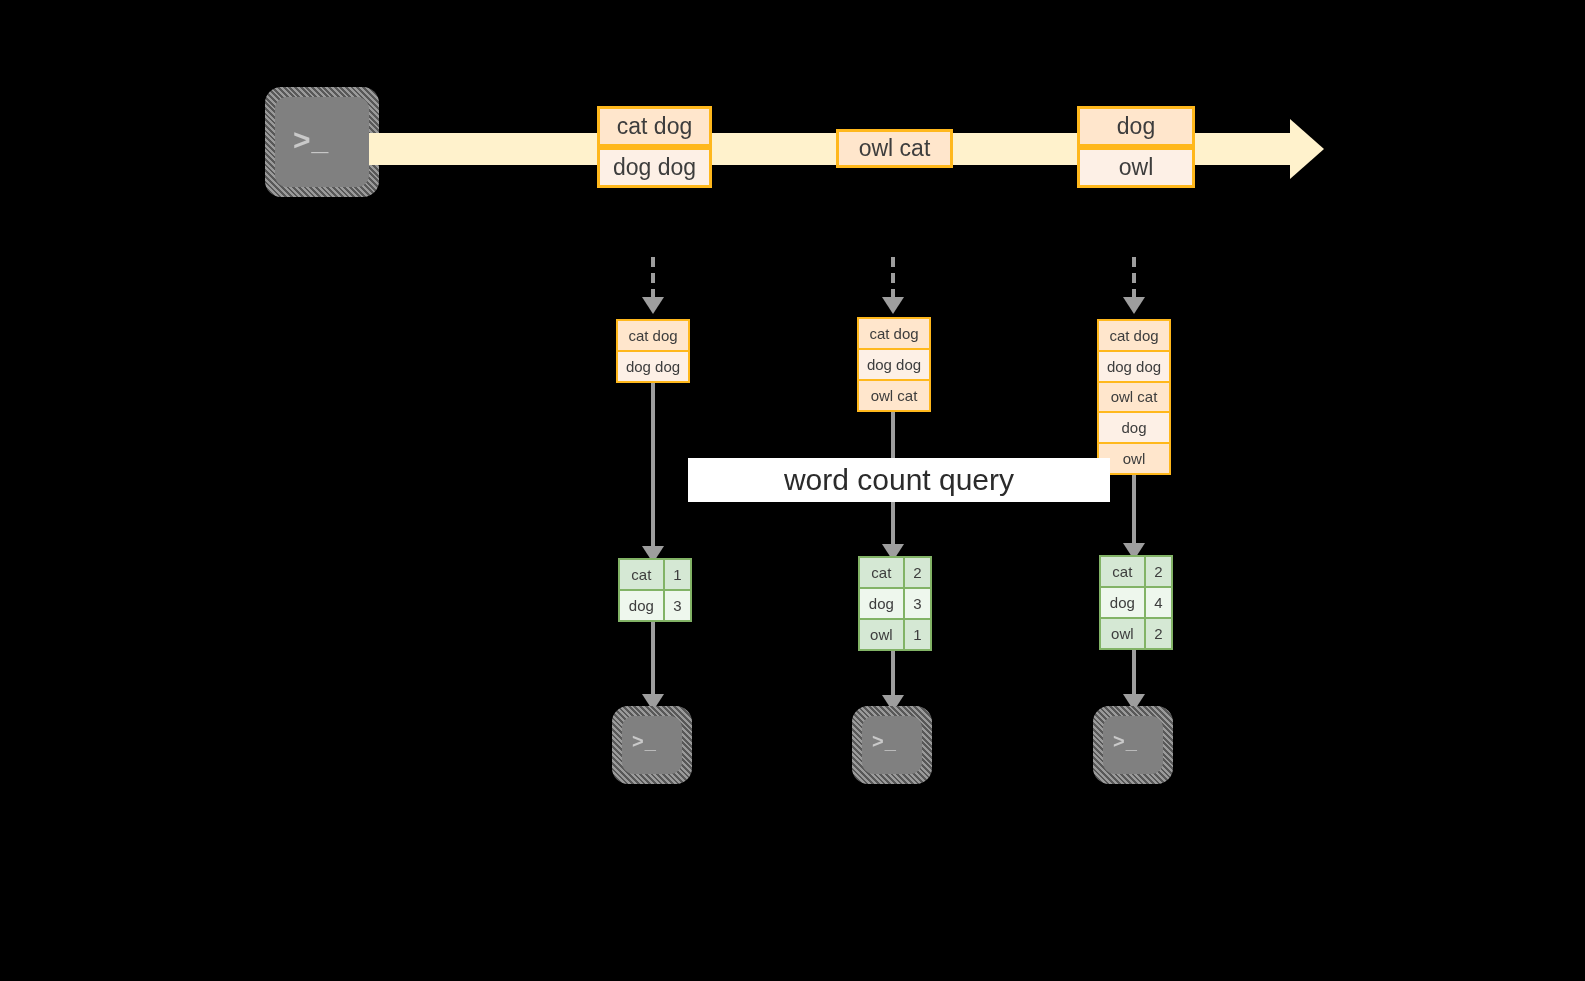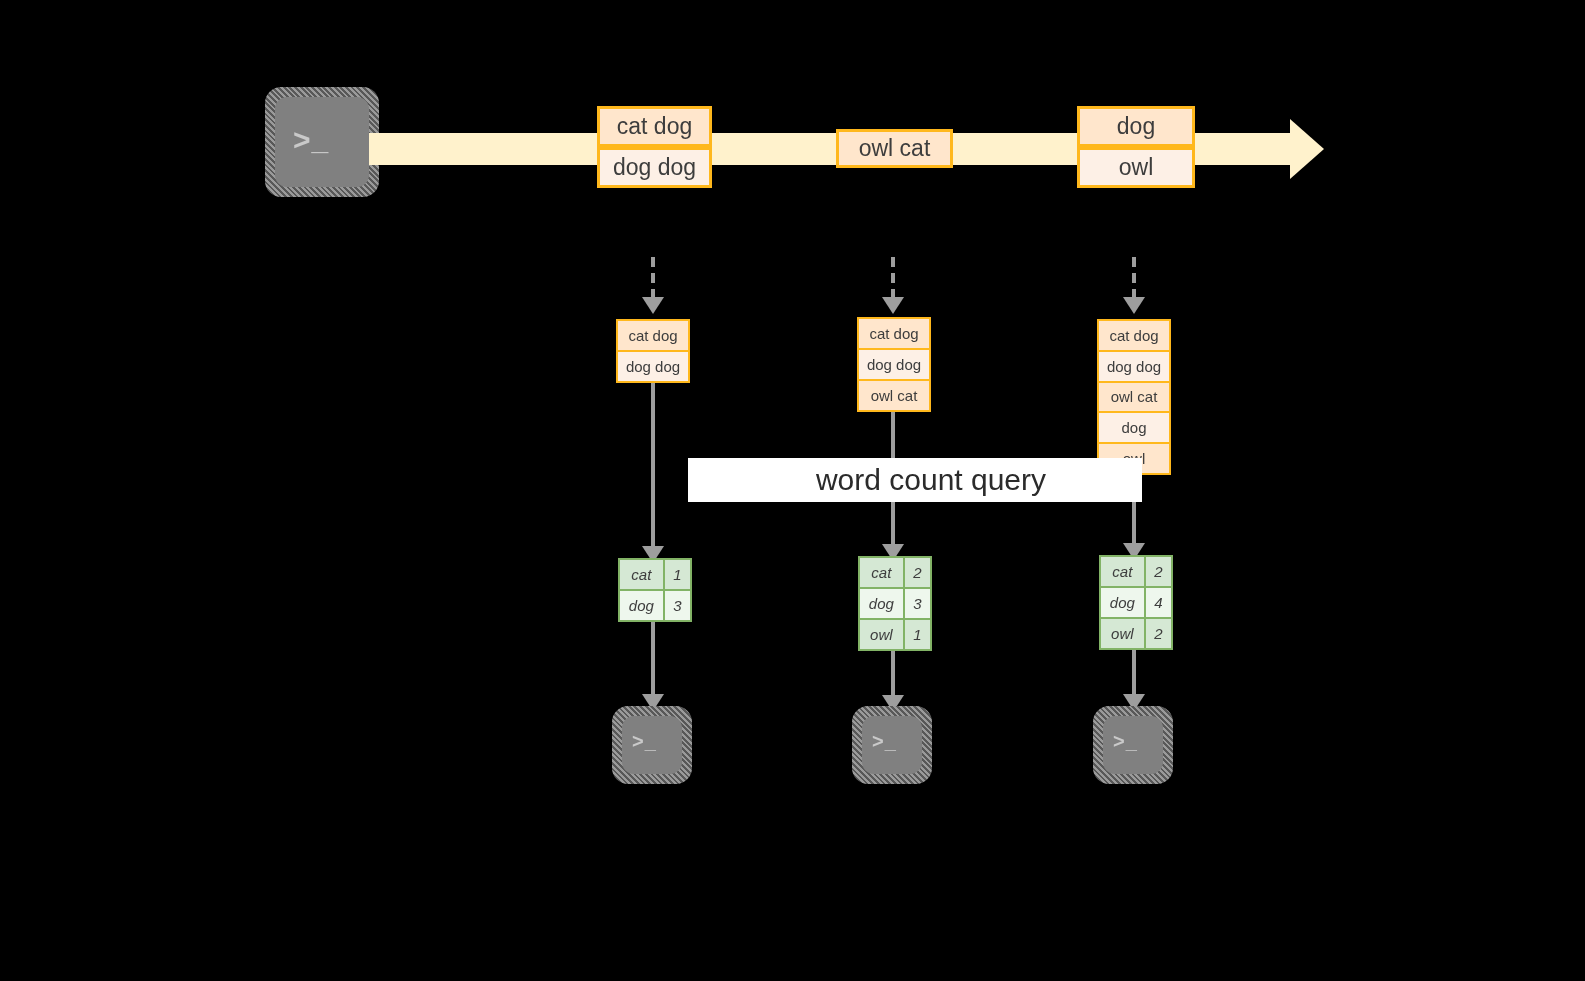--- a/index.html
+++ b/index.html
@@ -104,21 +104,20 @@
   .stack .cell:last-child { border-bottom: none; }
   .stack .cell.light { background: #fdf0e6; }
 
   
   .gtable {
     position: absolute;
     box-sizing: border-box;
     border: 2px solid #82b366;
     display: flex;
     flex-direction: column;
-    font-style: italic;
   }
   .gtable .grow {
     display: flex;
     flex: 1 1 auto;
     border-bottom: 2px solid #82b366;
   }
   .gtable .grow:last-child { border-bottom: none; }
   .gtable .gc {
     box-sizing: border-box;
     display: flex;
@@ -158,21 +157,20 @@
   .wlabel {
     position: absolute;
     background: #ffffff;
     color: #2b2b2b;
     display: flex;
     align-items: center;
     justify-content: center;
     font-size: 30px;
     white-space: nowrap;
     z-index: 6;
-    padding-left: 32px;
   }
 </style>
 </head>
 <body>
 
 <div id="canvas">
 
   <div class="term" style="left:275px; top:97px; width:94px; height:90px;">
     <div class="hatch"></div>
     <div class="face"></div>

